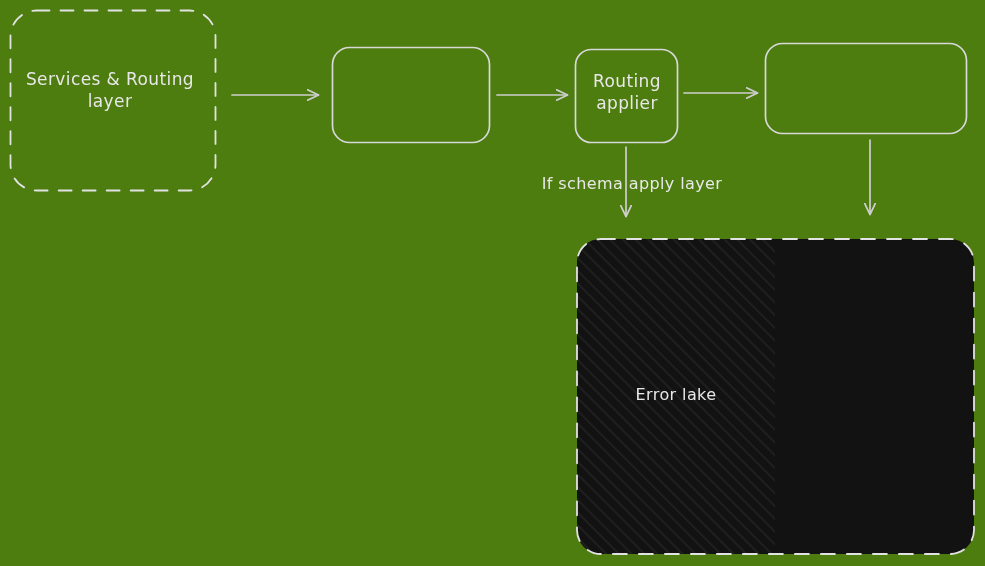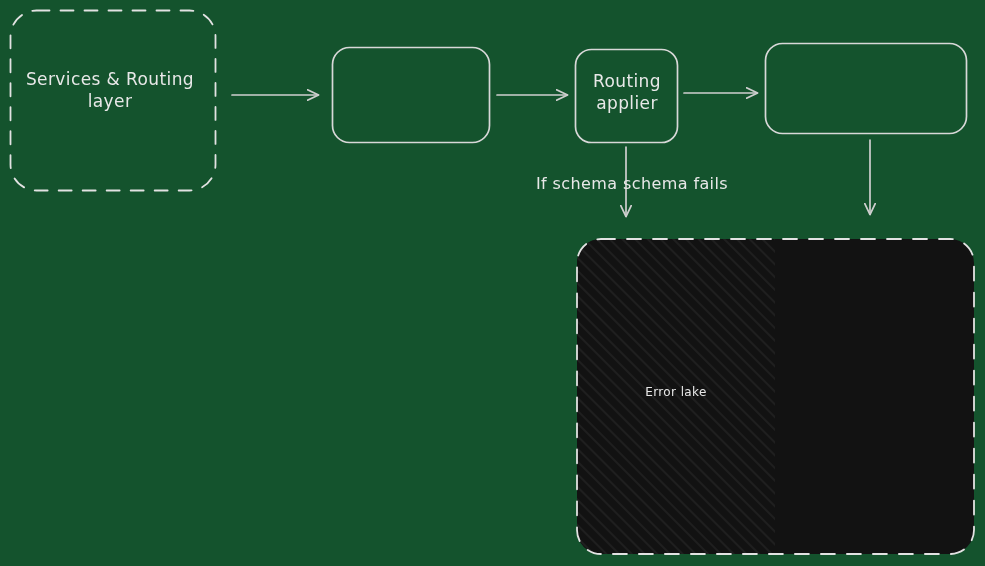--- a/index.html
+++ b/index.html
@@ -8,21 +8,21 @@
     padding: 0;
     background: #121212;
   }
   body {
     font-family: "DejaVu Sans", sans-serif;
   }
   #canvas {
     position: relative;
     width: 985px;
     height: 566px;
-    background: #14532d;
+    background: #4d7c0f;
     overflow: hidden;
   }
   #diagram-svg {
     position: absolute;
     left: 0;
     top: 0;
     width: 985px;
     height: 566px;
     display: block;
   }
@@ -38,21 +38,21 @@
     pointer-events: none;
     white-space: pre-wrap;
   }
   .node-label {
     font-size: 17px;
   }
   .edge-label {
     font-size: 16px;
   }
   .zone-label {
-    font-size: 12px;
+    font-size: 16px;
   }
   .lbl-services   { left: 10px;  top: 68px;  width: 200px; }
   .lbl-nats       { left: 333px; top: 70px;  width: 156px; }
   .lbl-schema     { left: 576px; top: 70px;  width: 102px; }
   .lbl-datafusion { left: 766px; top: 78px;  width: 200px; }
   .lbl-iffails    { left: 516px; top: 174px; width: 232px; }
   .lbl-errorlake  { left: 596px; top: 385px; width: 160px; }
   .lbl-datalake   { left: 798px; top: 385px; width: 160px; }
 </style>
 </head>
@@ -120,18 +120,18 @@
   </svg>
 
   <div class="node-label lbl-services">Services &amp; Routing
 layer</div>
 
 
   <div class="node-label lbl-schema">Routing
 applier</div>
 
 
-  <div class="edge-label lbl-iffails">If schema schema fails</div>
+  <div class="edge-label lbl-iffails">If schema apply layer</div>
 
   <div class="zone-label lbl-errorlake">Error lake</div>
 
 
 </div>
 
 </body></html>

